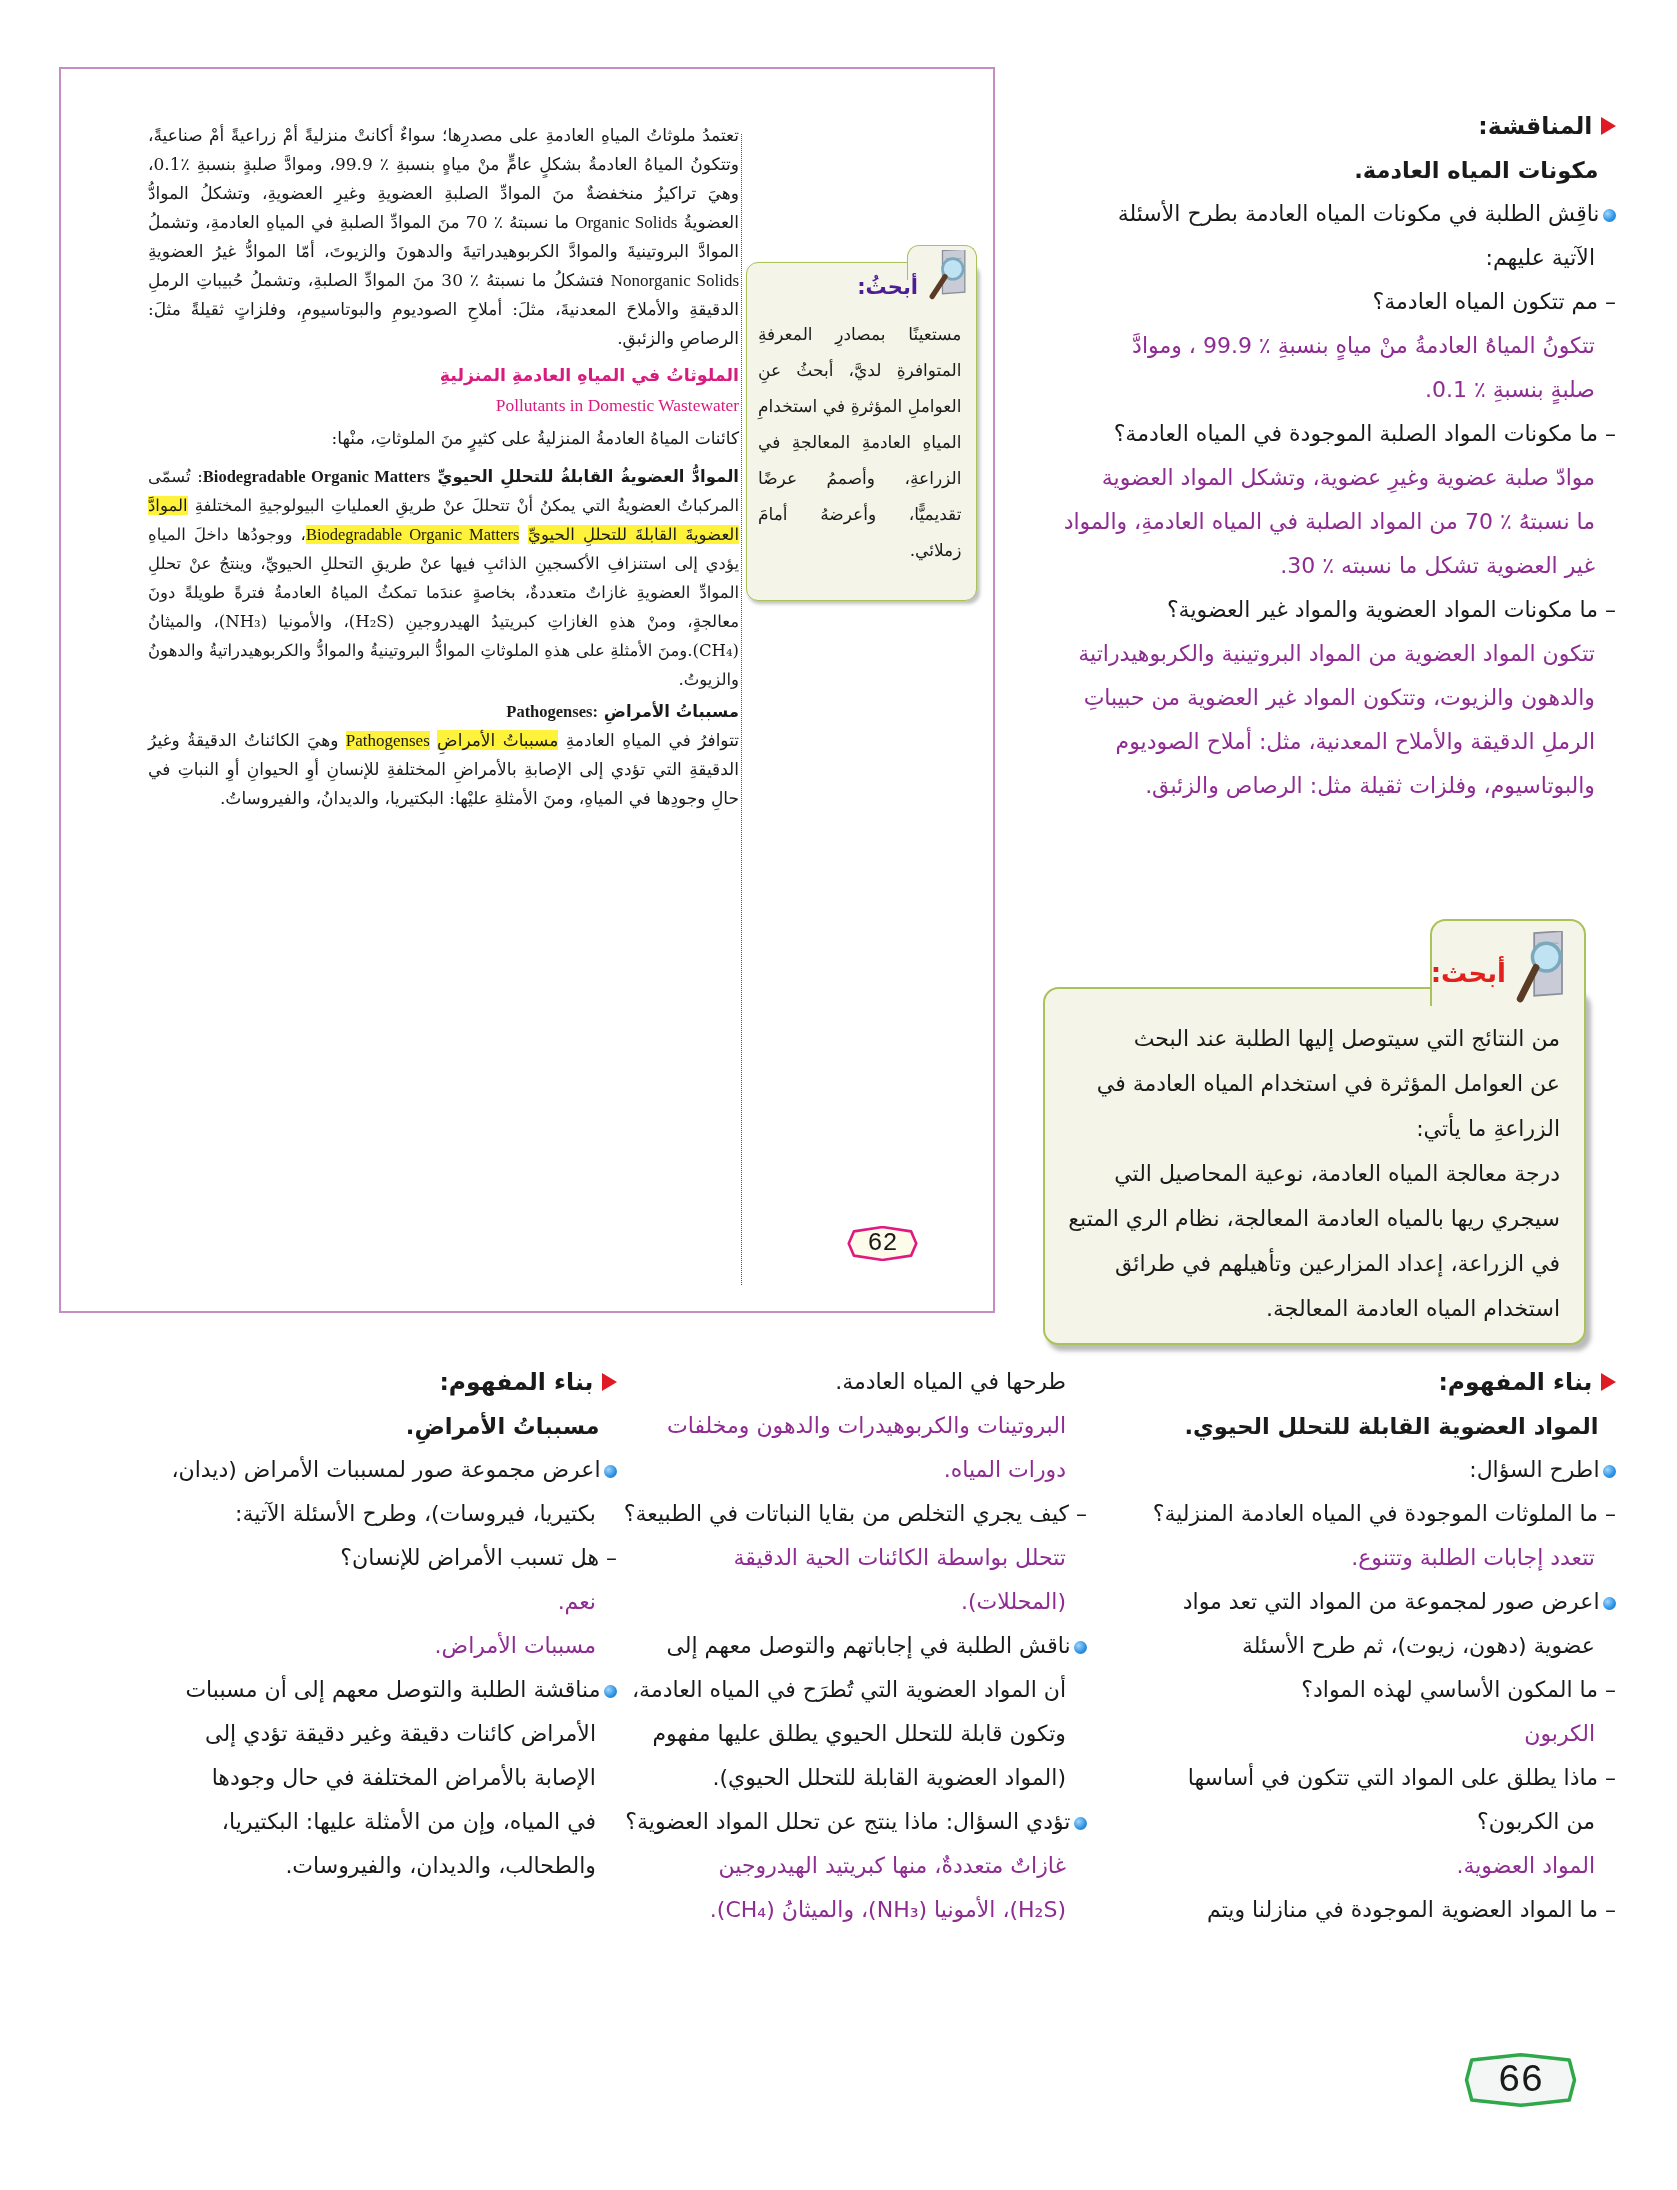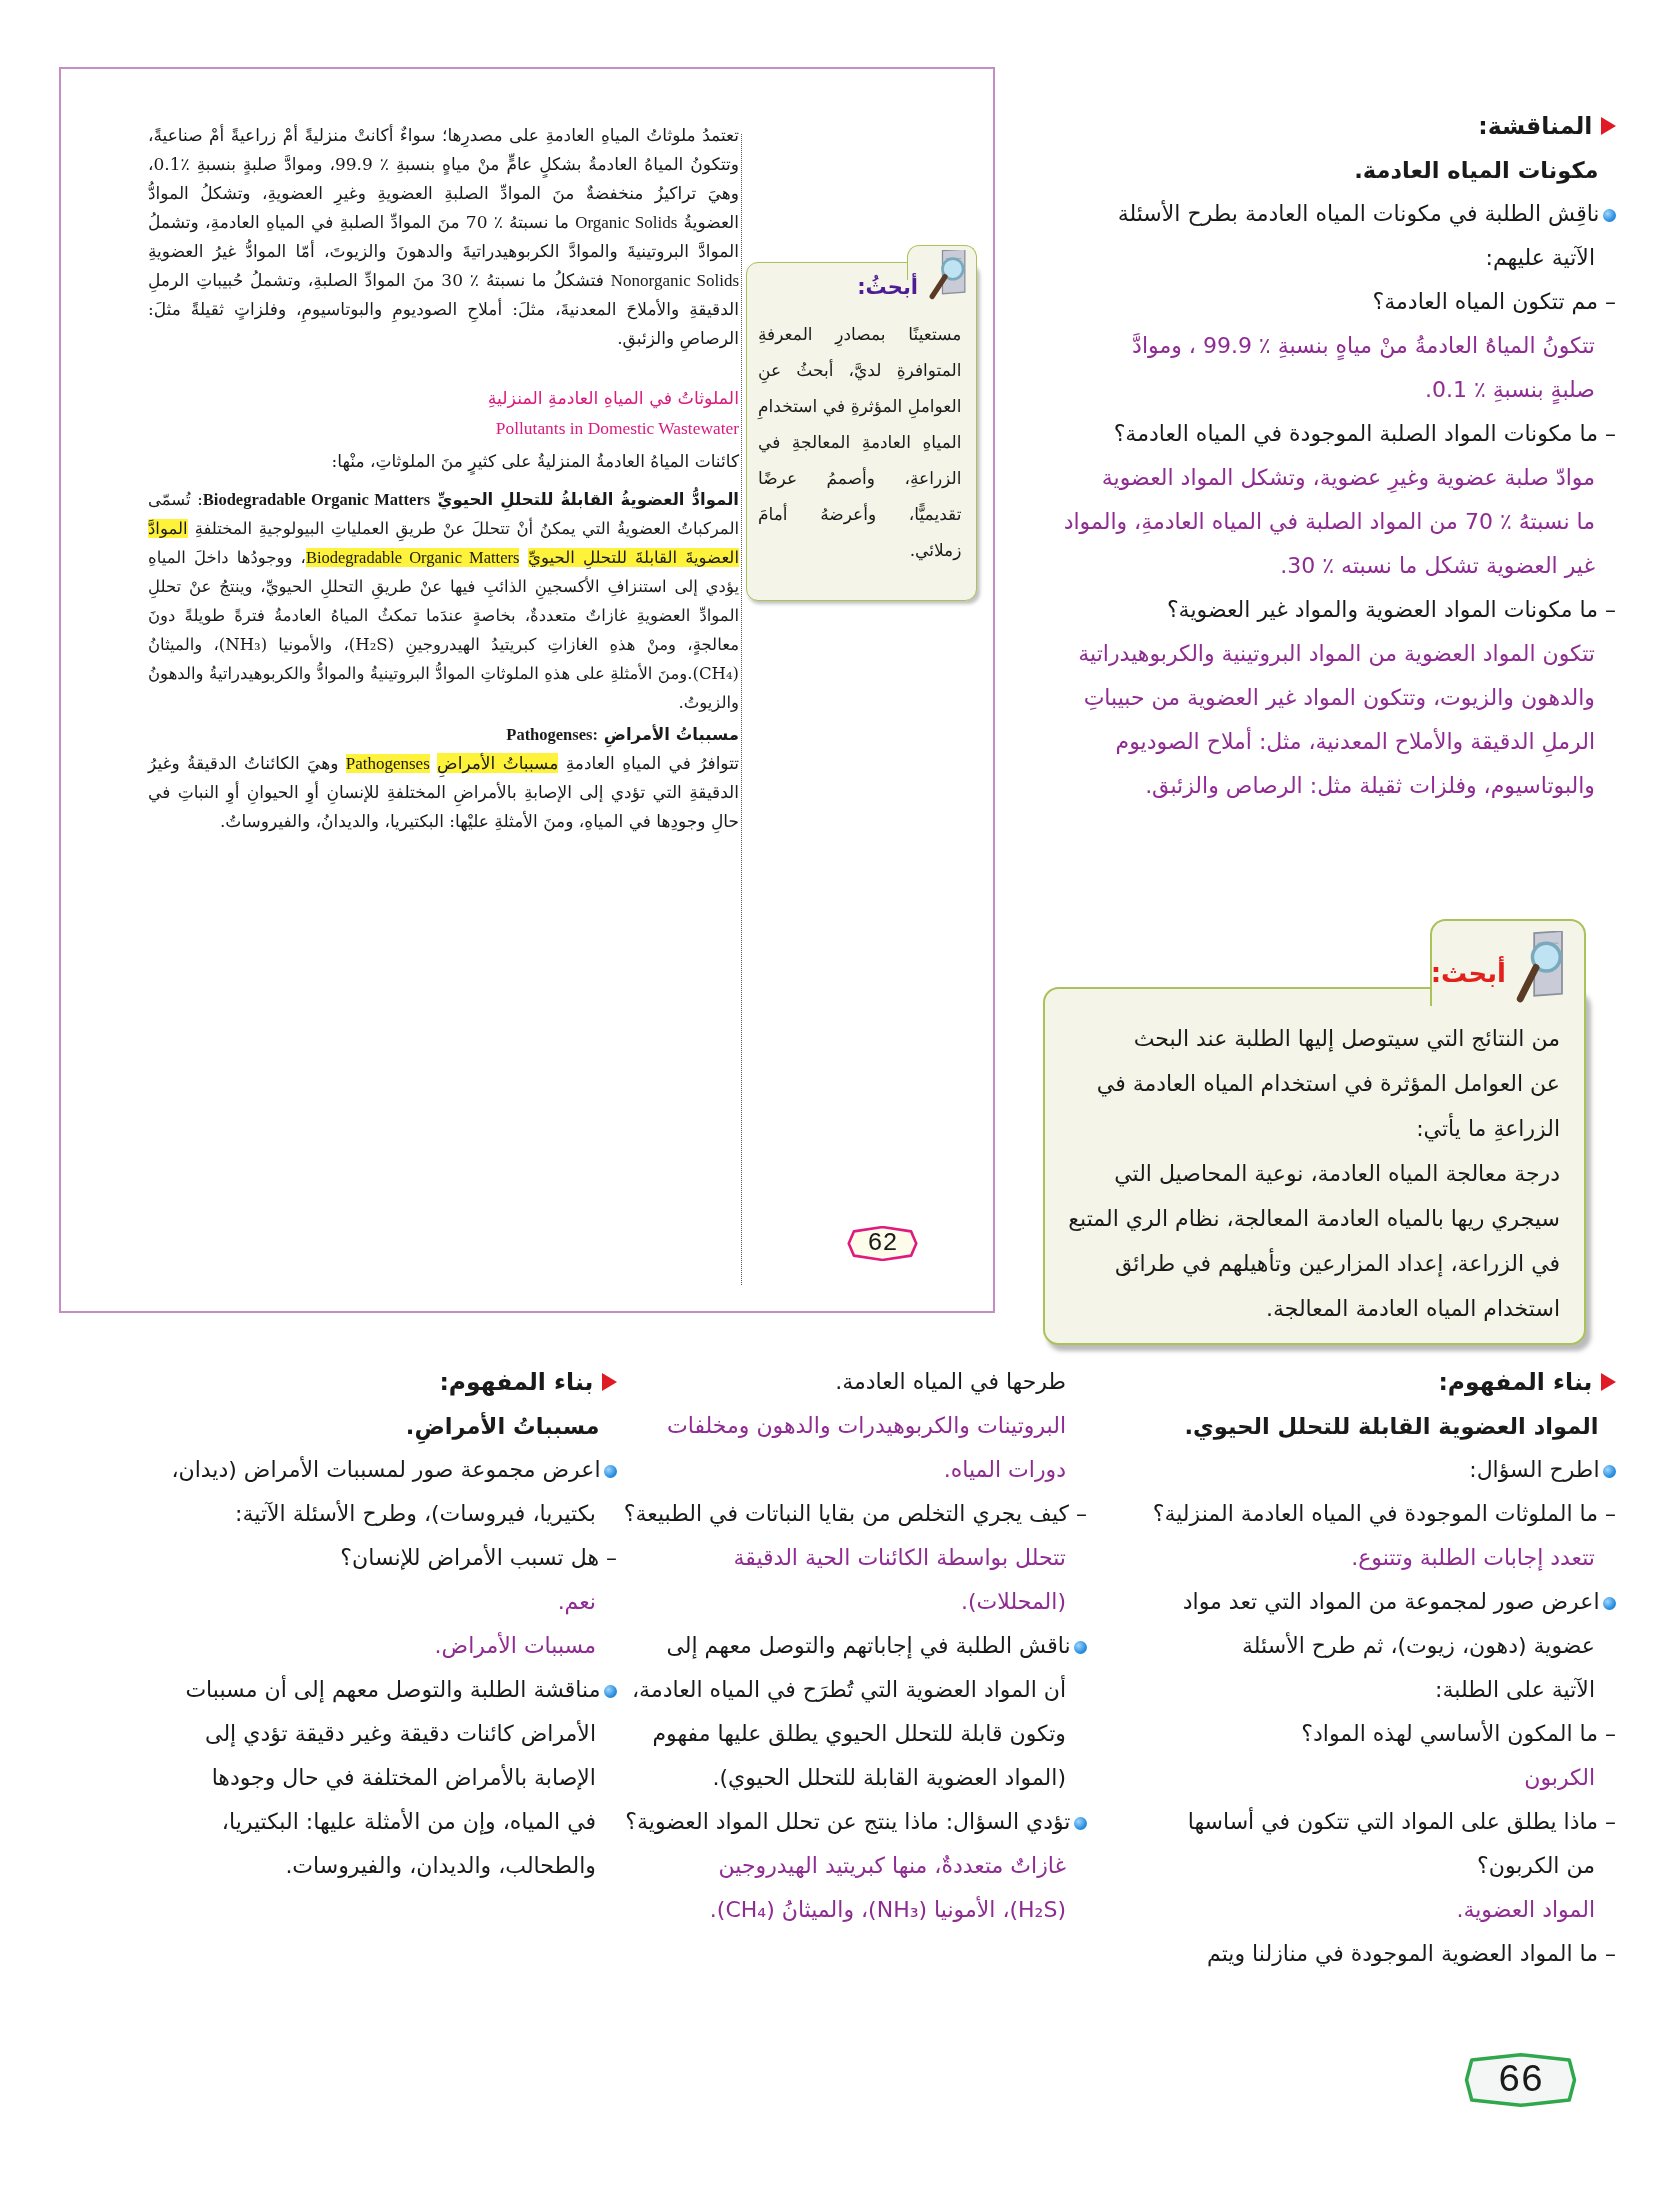--- a/index.html
+++ b/index.html
@@ -8,21 +8,21 @@
 
   .abs { position: absolute; }
 
   
   .sb-frame { left: 59px; top: 67px; width: 936px; height: 1246px; border: 2.6px solid #c48ec4; background: #fff; }
 
   .sb-col { position: absolute; left: 87px; top: 52px; width: 591px; font-family: "DejaVu Serif", serif; font-size: 17px; line-height: 29px; text-align: justify; text-align-last: right; }
   .sb-col p { margin-bottom: 0; }
   .sb-dots { position: absolute; left: 680px; top: 65px; height: 1151px; border-left: 1.7px dotted #555; }
 
-  .sb-heading-ar { color: #d81b7f; font-weight: normal; font-family: "DejaVu Sans", sans-serif; font-size: 17.4px; margin-top: 30px; line-height: 31px; }
+  .sb-heading-ar { color: #d81b7f; font-weight: bold; font-family: "DejaVu Sans", sans-serif; font-size: 17.4px; margin-top: 7px; line-height: 31px; }
   .sb-heading-en { color: #d81b7f; font-weight: normal; font-family: "Liberation Serif", serif; font-size: 17.4px; direction: ltr; text-align: right; line-height: 29.5px; }
   .sb-sub { font-weight: bold; font-family: "DejaVu Sans", sans-serif; font-size: 16.5px; margin-top: 8.7px; }
   .en { font-family: "Liberation Serif", serif; direction: ltr; unicode-bidi: embed; }
   .en-b { font-family: "Liberation Serif", serif; font-weight: bold; direction: ltr; unicode-bidi: embed; }
   .hl { background: #fff23a; }
 
   
   .rbox-small { left: 685px; top: 176px; width: 231px; height: 356px; }
   .rbox-small .body { position: absolute; left: 0; top: 17.4px; right: 0; bottom: 0; background: #f5f4e8; border: 1.7px solid #a9c25a; border-radius: 12px; box-shadow: 2.6px 2.6px 3.5px rgba(120,120,120,0.45); }
   .rbox-small .tab { position: absolute; right: 0; top: 0; width: 70px; height: 35px; background: #f5f4e8; border: 1.7px solid #a9c25a; border-bottom: none; border-radius: 12px 12px 0 0; }
@@ -171,21 +171,20 @@
   <div class="sec">
     <span class="arrow"></span>
     <span>بناء المفهوم:</span>
   </div>
   <div class="subt">المواد العضوية القابلة للتحلل الحيوي.</div>
   <div class="line"><span class="bullet"></span><span>اطرح السؤال:</span></div>
   <div class="line">– ما الملوثات الموجودة في المياه العادمة المنزلية؟</div>
   <div class="line ans ind">تتعدد إجابات الطلبة وتتنوع.</div>
   <div class="line"><span class="bullet"></span><span>اعرض صور لمجموعة من المواد التي تعد مواد</span></div>
   <div class="line ind">عضوية (دهون، زيوت)، ثم طرح الأسئلة</div>
-  <div class="line ind">الآتية على الطلبة:</div>
   <div class="line">– ما المكون الأساسي لهذه المواد؟</div>
   <div class="line ans ind">الكربون</div>
   <div class="line">– ماذا يطلق على المواد التي تتكون في أساسها</div>
   <div class="line ind">من الكربون؟</div>
   <div class="line ans ind">المواد العضوية.</div>
   <div class="line">– ما المواد العضوية الموجودة في منازلنا ويتم</div>
 </div>
 
 <div class="abs tg col-mid">
   <div class="line ind">طرحها في المياه العادمة.</div>

